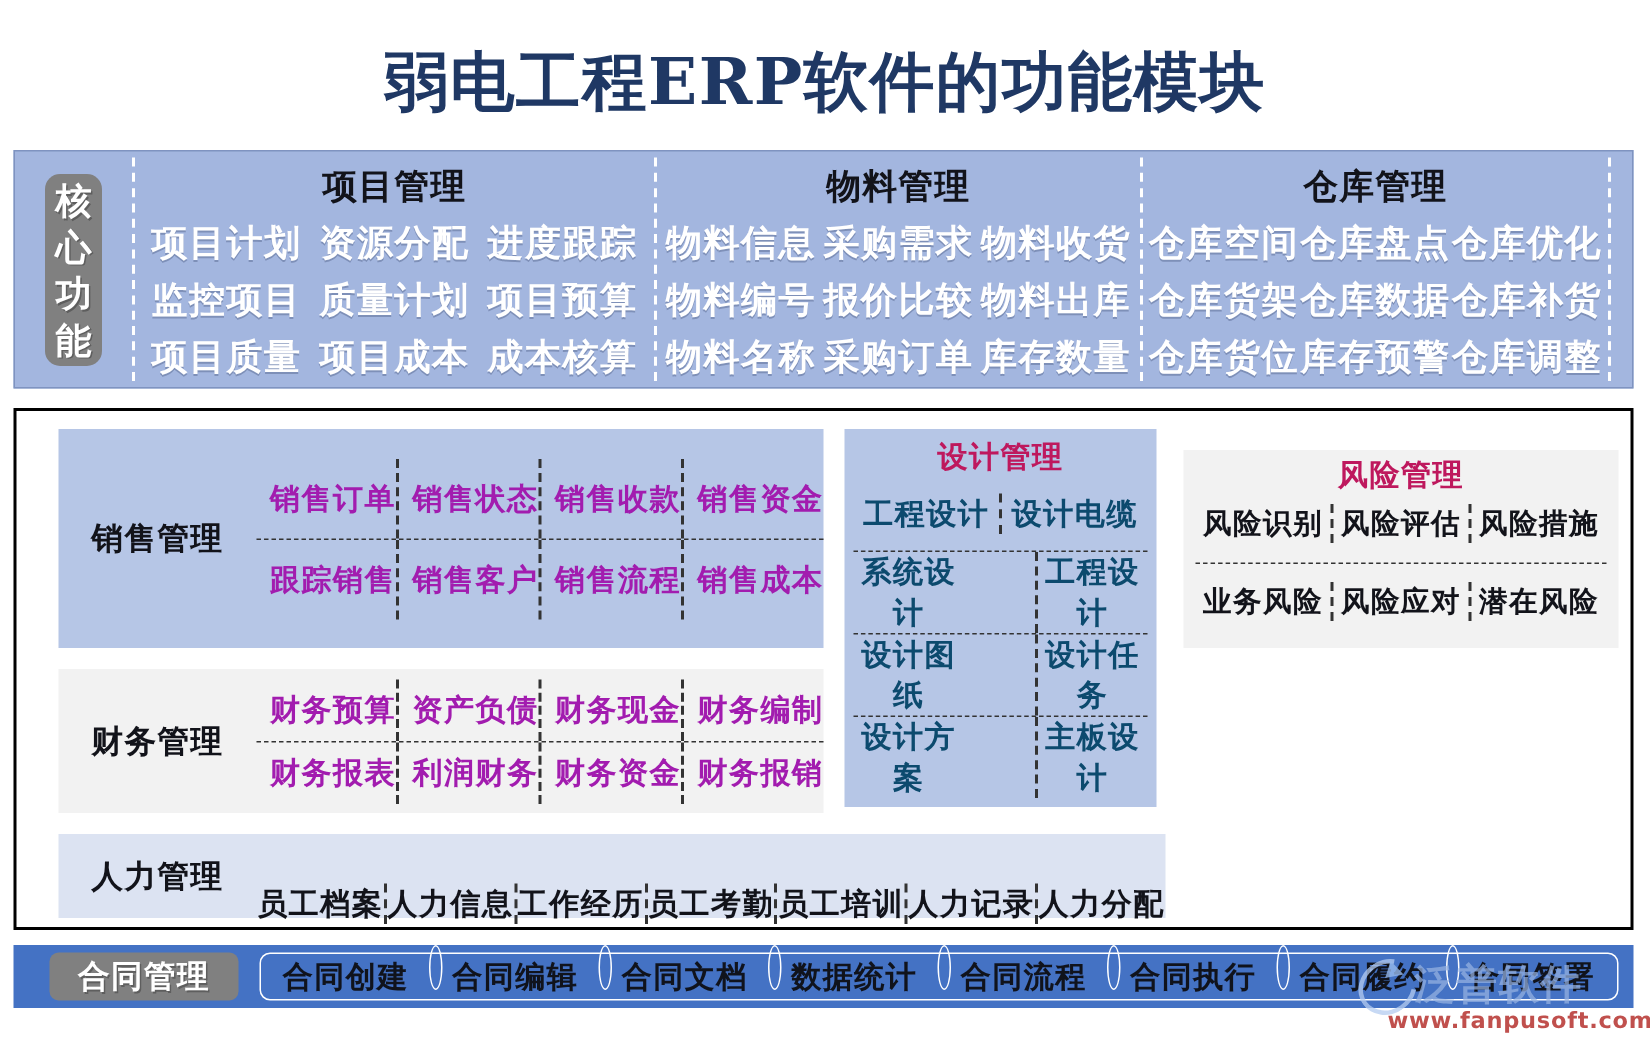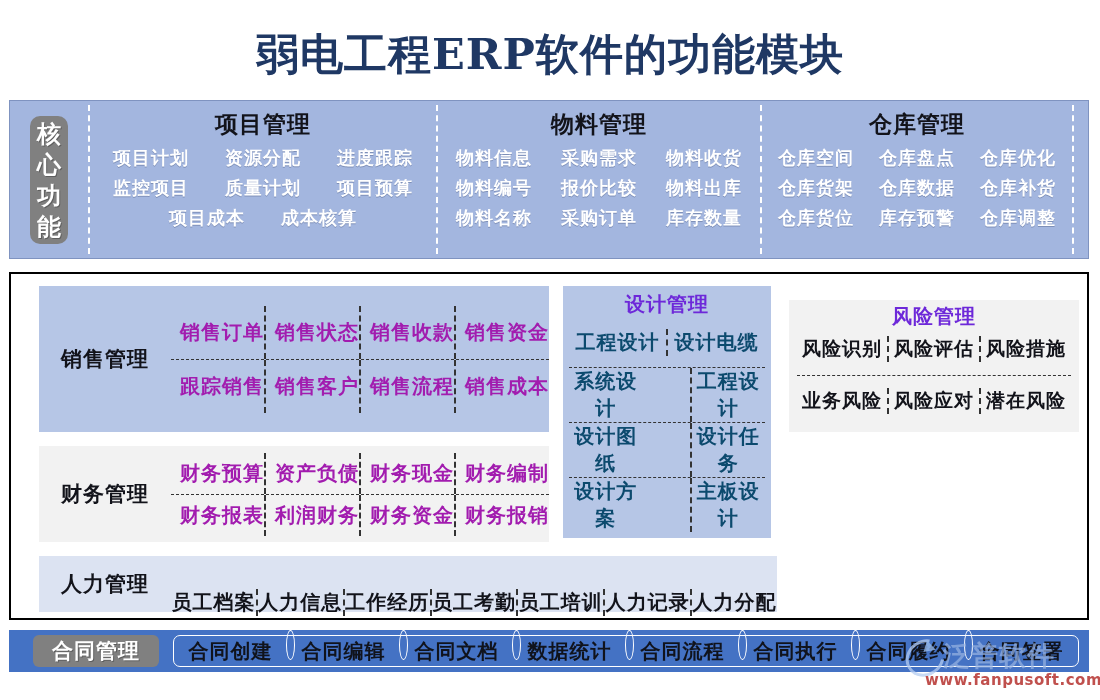--- a/index.html
+++ b/index.html
@@ -36,21 +36,21 @@
   .band-group{flex:1;display:flex;flex-direction:column;align-items:center;padding-top:8px;}
   .band-group.pm{flex:0 0 346px;}
   .band-group.mm{flex:0 0 322px;}
   .band-group.wm{flex:0 0 310px;}
   .band-title{
     font-size:23px;font-weight:700;color:#12131a;margin-bottom:4px;letter-spacing:1px;
   }
   .band-rows{display:flex;flex-direction:column;gap:2px;width:100%;}
   .band-row{display:flex;justify-content:center;}
   .band-cell{
-    color:#ffffff;font-size:18px;font-weight:700;letter-spacing:1px;
+    color:#ffffff;font-size:24px;font-weight:700;letter-spacing:1px;
     text-align:center;padding:2px 0;text-shadow:0 1px 0 rgba(90,105,145,.5);
   }
   .pm .band-cell{width:112px;}
   .mm .band-cell{width:105px;}
   .wm .band-cell{width:101px;}
 
   
   .main-frame{
     position:absolute;left:9px;top:272px;width:1080px;height:348px;
     border:2px solid #000000;background:#ffffff;box-sizing:border-box;
@@ -59,21 +59,21 @@
   .mid-col{position:absolute;left:552px;top:12px;width:208px;}
   .right-col{position:absolute;left:778px;top:12px;width:290px;}
 
   
   .mod{box-sizing:border-box;}
   .mod.blue{background:#b6c6e6;}
   .mod.gray{background:#f2f2f2;}
   .mod.lightblue{background:#dce3f2;}
 
   .mod-title{
-    text-align:center;font-size:20px;font-weight:700;color:#6d28d9;
+    text-align:center;font-size:20px;font-weight:700;color:#be185d;
     padding-top:5px;letter-spacing:1px;
   }
 
   
   .lr{display:flex;align-items:center;height:100%;}
   .lr-label{
     width:132px;text-align:center;font-size:21px;font-weight:700;color:#12131a;
     letter-spacing:1px;flex:0 0 132px;
   }
   .lr-grid{flex:1;display:flex;flex-direction:column;}
@@ -206,20 +206,21 @@
           <div class="band-cell">项目计划</div>
           <div class="band-cell">资源分配</div>
           <div class="band-cell">进度跟踪</div>
         </div>
         <div class="band-row">
           <div class="band-cell">监控项目</div>
           <div class="band-cell">质量计划</div>
           <div class="band-cell">项目预算</div>
         </div>
         <div class="band-row">
+          <div class="band-cell">项目质量</div>
           <div class="band-cell">项目成本</div>
           <div class="band-cell">成本核算</div>
         </div>
       </div>
     </div>
 
     <div class="band-sep"></div>
 
     <div class="band-group mm">
       <div class="band-title">物料管理</div>

